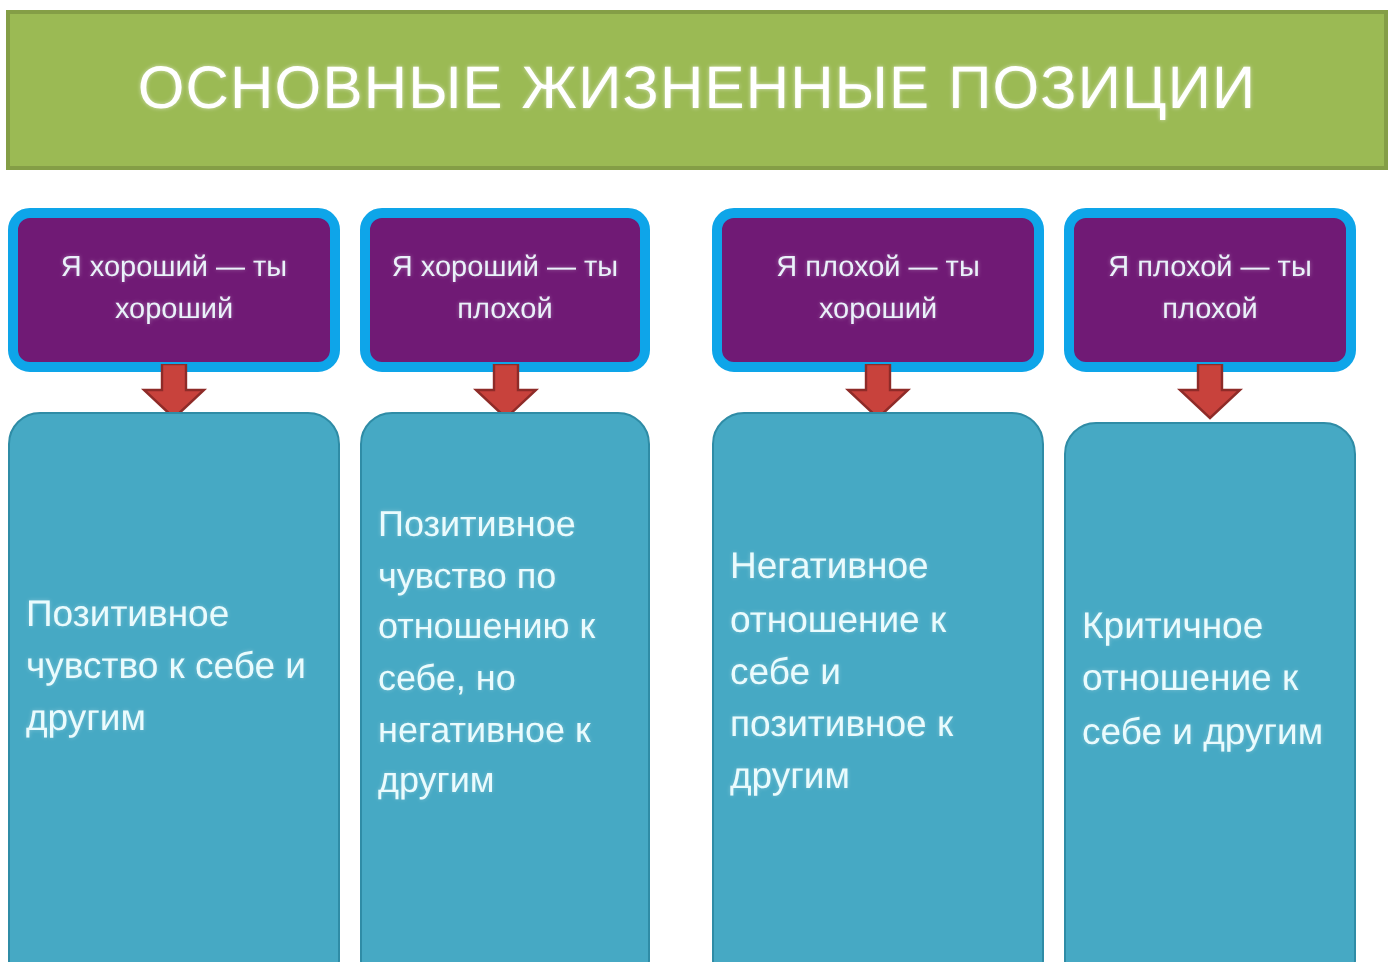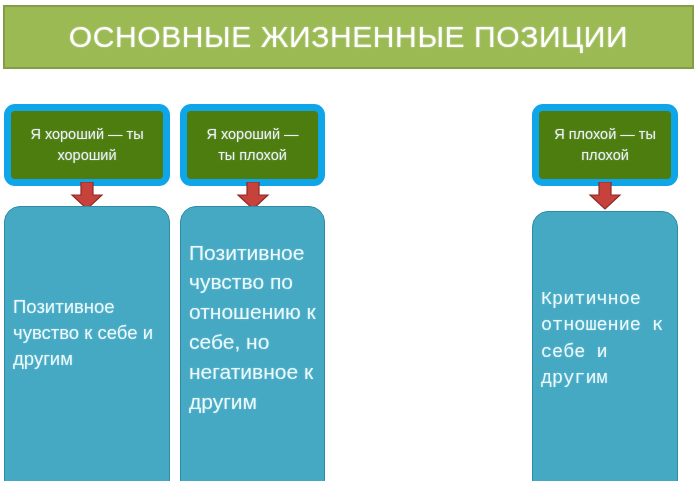--- a/index.html
+++ b/index.html
@@ -22,21 +22,21 @@
     background: #ffffff;
     overflow: hidden;
   }
 
   
   .title-banner {
     position: absolute;
     left: 3px;
     top: 5px;
     width: 691px;
-    height: 64px;
+    height: 80px;
     background: #9BBA54;
     border: 2px solid #849E46;
     box-sizing: border-box;
     display: flex;
     align-items: center;
     justify-content: center;
   }
   .title-text {
     color: #ffffff;
     font-size: 30px;
@@ -60,22 +60,22 @@
   .col-3 { left: 532px; width: 146px; }
 
   
   .blue-box {
     position: absolute;
     top: 104px;
     left: 0;
     width: 100%;
     height: 82px;
     box-sizing: border-box;
-    background: #4d7c0f;
-    border: 7px solid #0ea5e9;
+    background: #701a75;
+    border: 5px solid #0ea5e9;
     border-radius: 11px;
     display: flex;
     align-items: center;
     justify-content: center;
     padding: 4px 10px;
   }
   .blue-text {
     color: #EAF2FA;
     font-size: 14.5px;
     line-height: 1.45;
@@ -114,30 +114,30 @@
   .teal-box.std  { top: 206px; height: 290px; }
   .teal-box.low  { top: 211px; height: 285px; }
 
   .teal-text {
     color: #EAFBFD;
     font-size: 18.5px;
     line-height: 1.42;
     text-align: center;
     text-shadow: 0 0 2px rgba(255,255,255,0.3);
   }
-  .teal-text.tight { font-size: 21px; }
+  .teal-text.tight { font-size: 18px; }
 
   
   .teal-inner {
     width: 100%;
   }
   .shift-up-1 { margin-top: -36px; }
   .shift-up-2 { margin-top: -48px; }
   .shift-up-3 { margin-top: -30px; }
-  .shift-up-4 { margin-top: -28px; font-family: Liberation Mono, monospace; }
+  .shift-up-4 { margin-top: -28px; }
 </style>
 </head>
 <body>
 
 <div id="canvas">
 
   <div class="title-banner">
     <div class="title-text">ОСНОВНЫЕ ЖИЗНЕННЫЕ ПОЗИЦИИ</div>
   </div>
 
@@ -166,20 +166,35 @@
         <polygon points="11,0 23,0 23,13 32,13 17,27 2,13 11,13" fill="#C8423C" stroke="#8E2B28" stroke-width="1.2"></polygon>
       </svg>
     </div>
     <div class="teal-box std">
       <div class="teal-inner shift-up-2">
         <span class="teal-text tight">Позитивное чувство по отношению к себе, но негативное к другим</span>
       </div>
     </div>
   </div>
 
+  <div class="column col-2">
+    <div class="blue-box">
+      <span class="blue-text">Я плохой — ты хороший</span>
+    </div>
+    <div class="arrow">
+      <svg width="34" height="28" viewBox="0 0 34 28" xmlns="http://www.w3.org/2000/svg">
+        <polygon points="11,0 23,0 23,13 32,13 17,27 2,13 11,13" fill="#C8423C" stroke="#8E2B28" stroke-width="1.2"></polygon>
+      </svg>
+    </div>
+    <div class="teal-box std">
+      <div class="teal-inner shift-up-3">
+        <span class="teal-text">Негативное отношение к себе и позитивное к другим</span>
+      </div>
+    </div>
+  </div>
 
   <div class="column col-3">
     <div class="blue-box">
       <span class="blue-text">Я плохой — ты плохой</span>
     </div>
     <div class="arrow">
       <svg width="34" height="28" viewBox="0 0 34 28" xmlns="http://www.w3.org/2000/svg">
         <polygon points="11,0 23,0 23,13 32,13 17,27 2,13 11,13" fill="#C8423C" stroke="#8E2B28" stroke-width="1.2"></polygon>
       </svg>
     </div>

